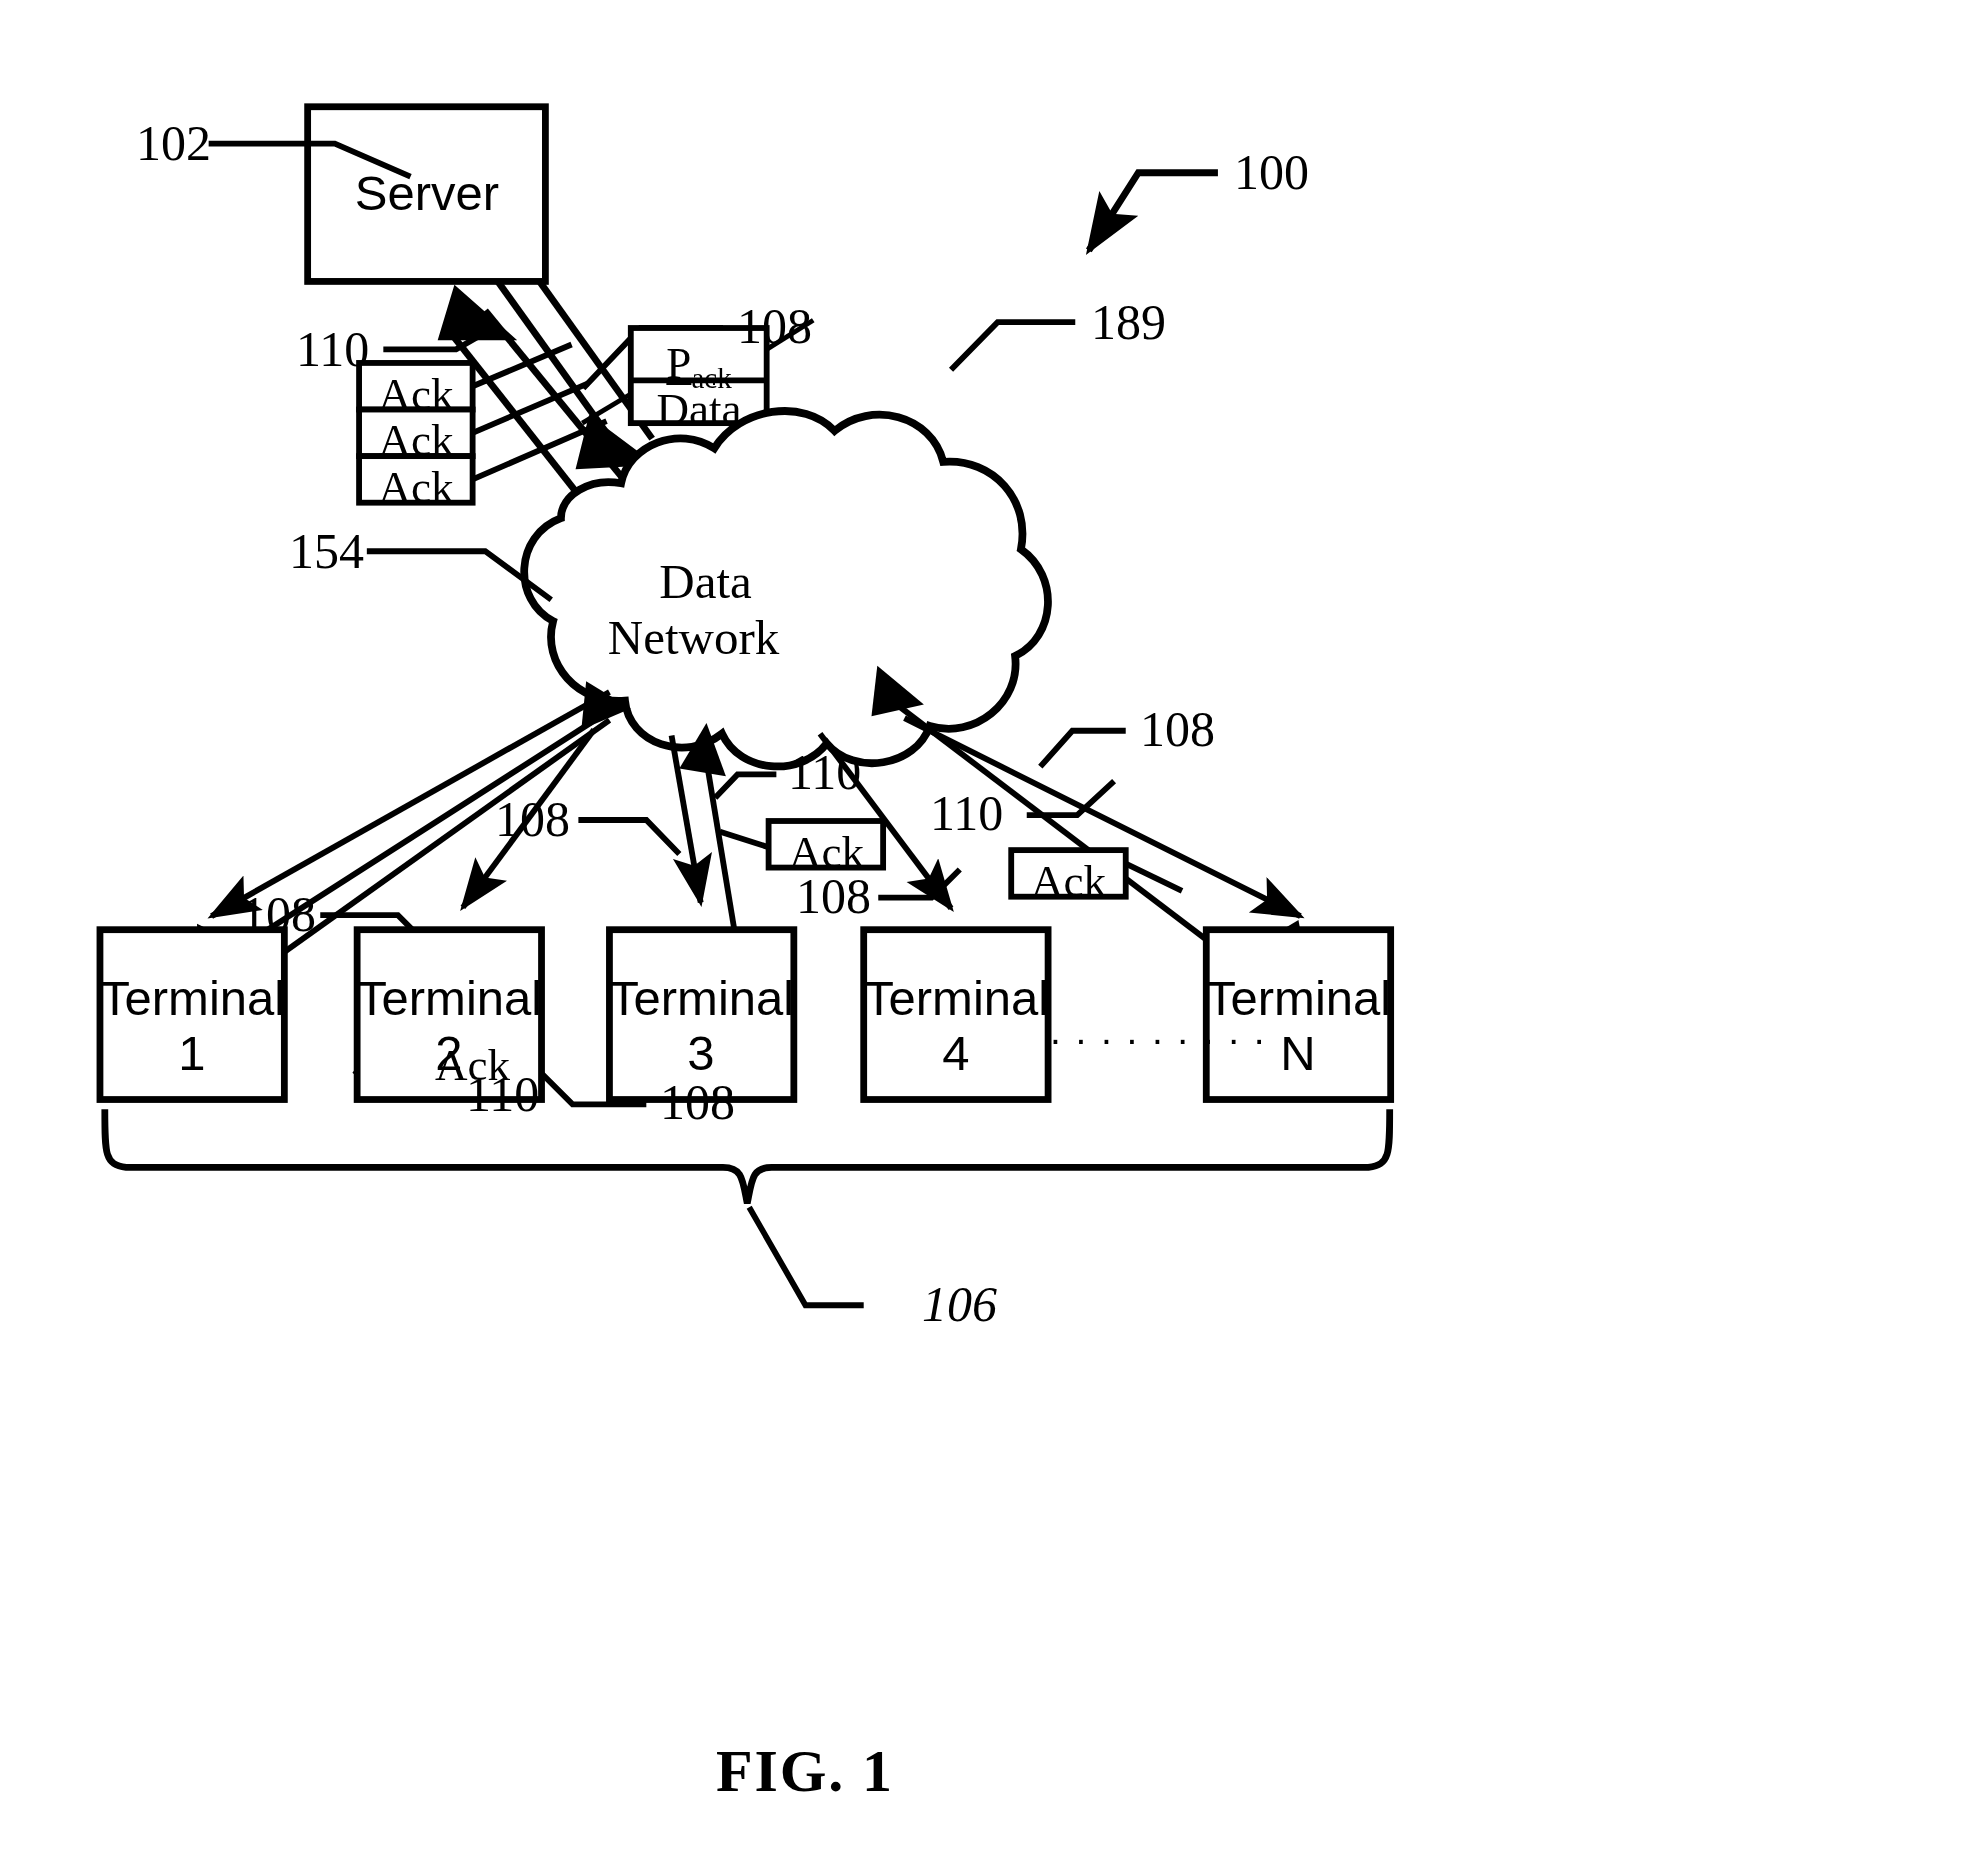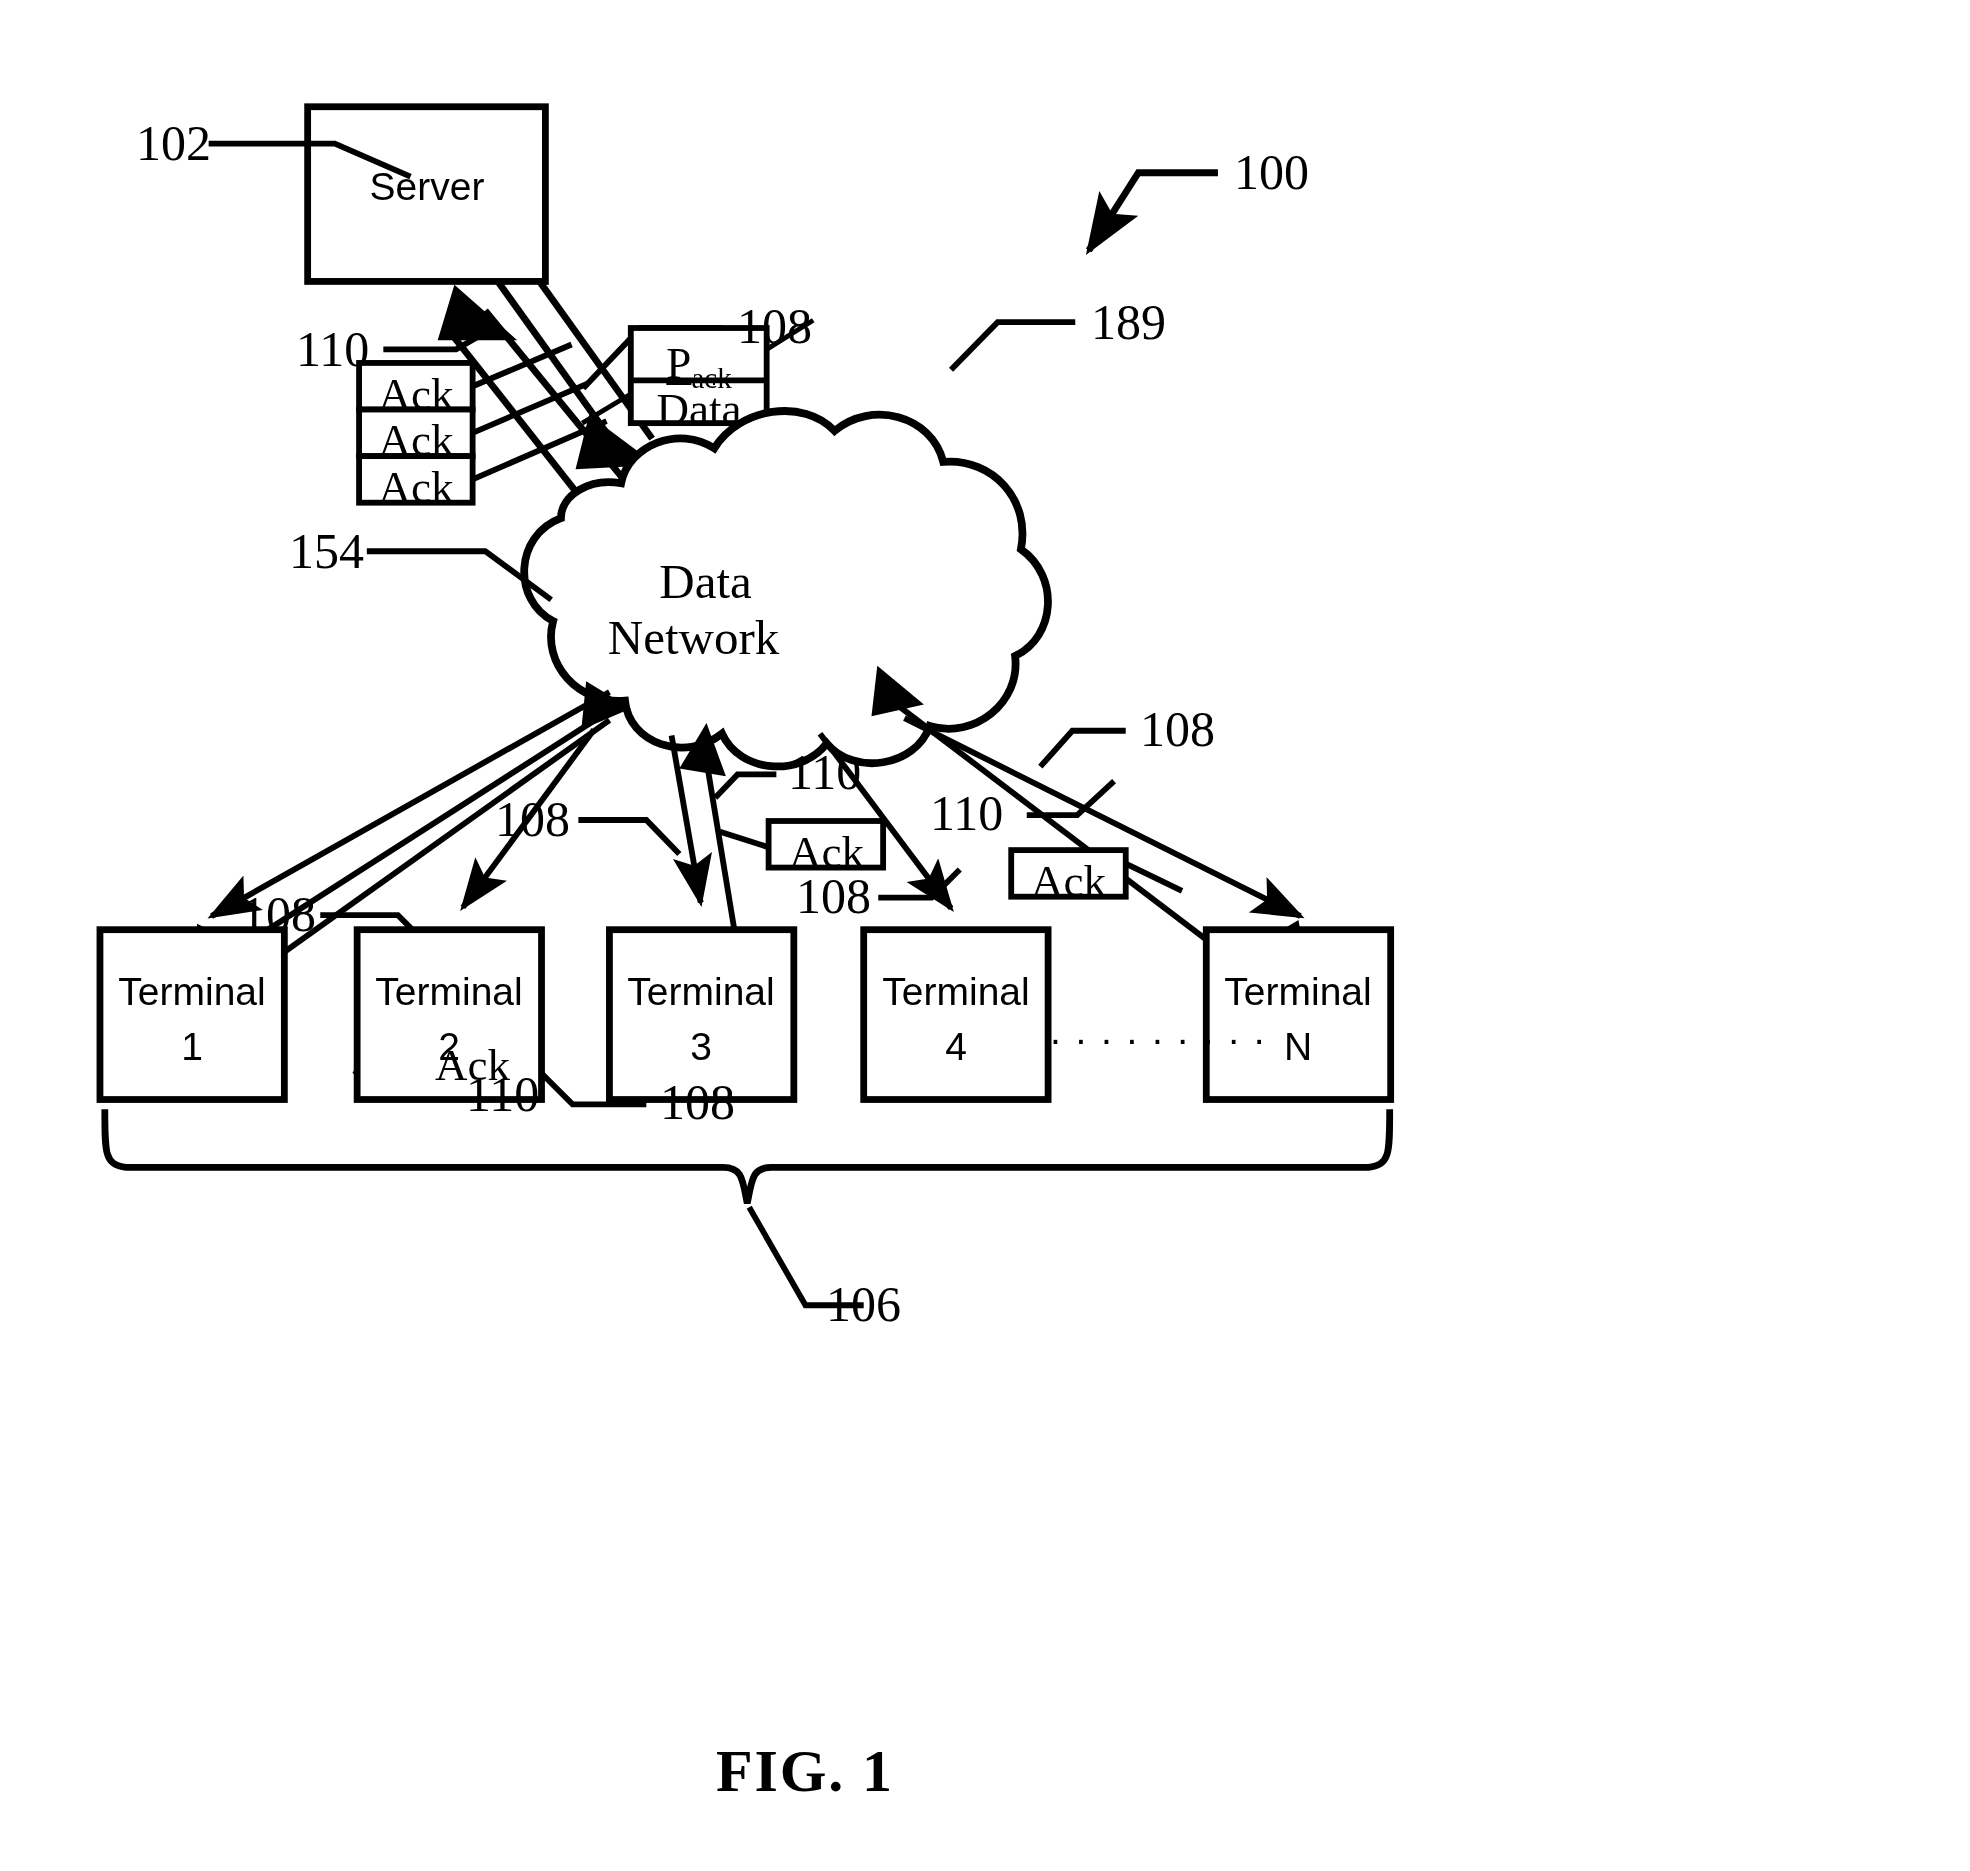--- a/index.html
+++ b/index.html
@@ -1,20 +1,20 @@
 <!DOCTYPE html>
 <html><head>
 <meta charset="utf-8">
 <style>
   html,body{margin:0;padding:0;background:#fff;}
   body{width:1971px;height:1872px;position:relative;font-family:"Liberation Serif",serif;}
   #stage{position:absolute;left:0;top:0;width:1971px;height:1872px;overflow:hidden;}
   svg#fig{position:absolute;left:0;top:0;width:1971px;height:1872px;}
   .lbl{position:absolute;font-family:"Liberation Serif",serif;font-size:50px;color:#000;white-space:nowrap;line-height:1;}
-  .boxtext{position:absolute;font-family:"Liberation Sans",sans-serif;font-size:39px;color:#000;text-align:center;white-space:nowrap;}
+  .boxtext{position:absolute;font-family:"Liberation Sans",sans-serif;font-size:49px;color:#000;text-align:center;white-space:nowrap;}
   .acktext{position:absolute;font-family:"Liberation Serif",serif;font-size:45px;color:#000;text-align:center;white-space:nowrap;}
   .cloudtext{position:absolute;font-family:"Liberation Serif",serif;font-size:49px;color:#000;text-align:center;white-space:nowrap;}
   .figcap{position:absolute;font-family:"Liberation Serif",serif;font-weight:bold;font-size:60px;letter-spacing:1.9px;color:#000;}
   .sub{font-size:29px;vertical-align:sub;}
 </style>
 </head>
 <body>
 
 <div id="stage">
 
@@ -173,18 +173,18 @@
   <div class="lbl" style="left:289px;top:526px;">154</div>
 
   <div class="lbl" style="left:241px;top:889px;">108</div>
   <div class="lbl" style="left:466px;top:1069px;">110</div>
   <div class="lbl" style="left:660px;top:1077px;">108</div>
   <div class="lbl" style="left:495px;top:794px;">108</div>
   <div class="lbl" style="left:788px;top:747px;">110</div>
   <div class="lbl" style="left:796px;top:871px;">108</div>
   <div class="lbl" style="left:930px;top:788px;">110</div>
   <div class="lbl" style="left:1140px;top:704px;">108</div>
-  <div class="lbl" style="left:826px;top:1279px;">106</div>
+  <div class="lbl" style="left:922px;top:1279px;font-style:italic;">106</div>
 
   <div class="figcap" style="left:0;top:1737px;width:1610px;text-align:center;">FIG. 1</div>
 
 </div>
 
 
 </body></html>

